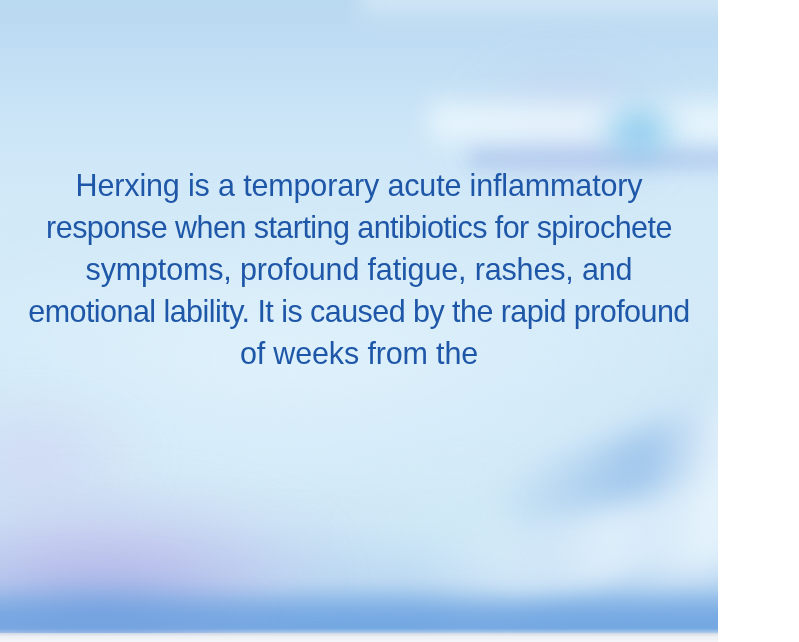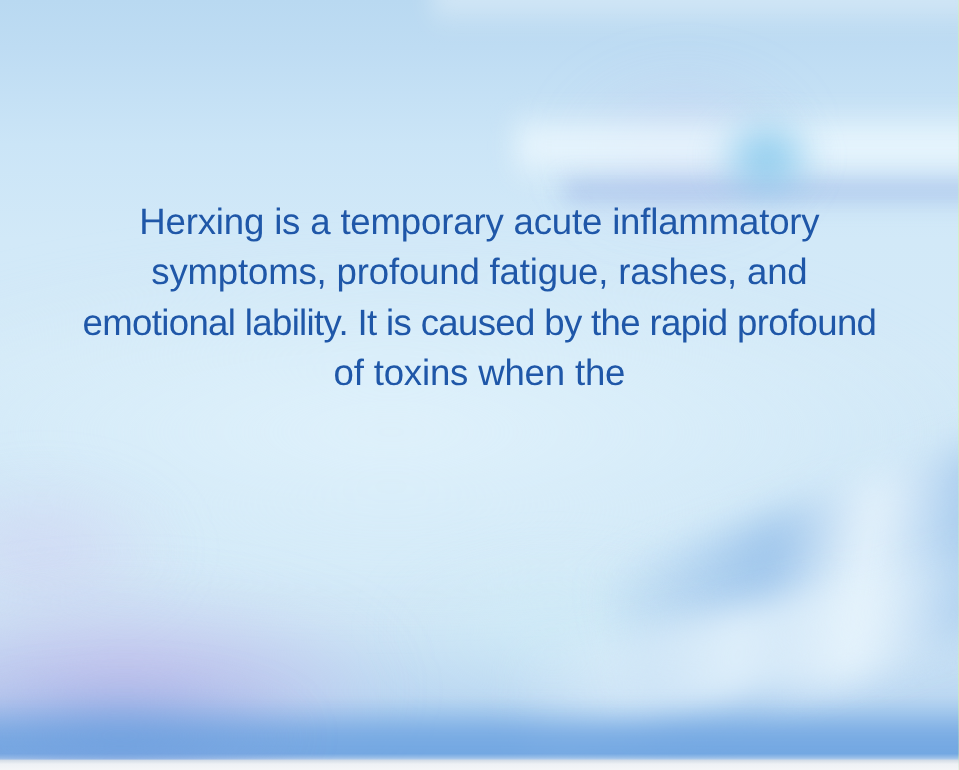--- a/index.html
+++ b/index.html
@@ -7,24 +7,24 @@
     margin: 0;
     padding: 0;
     background: #ffffff;
   }
   body {
     font-family: "Liberation Sans", sans-serif;
   }
 
   .canvas {
     position: relative;
-    width: 799px;
+    width: 718px;
     height: 642px;
     overflow: hidden;
-    background: #bef264;
+    background: #fde047;
     isolation: isolate;
   }
 
   
   .bg-layer {
     position: absolute;
     inset: 0;
     pointer-events: none;
   }
 
@@ -286,18 +286,19 @@
   <div class="bg-lavender2"></div>
   <div class="bg-lavender"></div>
   <div class="bg-swoosh"></div>
   <div class="bg-swoosh2"></div>
   <div class="bg-bottomband"></div>
   <div class="bg-bottomleft"></div>
   <div class="bg-bottomstrip"></div>
 
   <div class="quote">
     <span class="line">Herxing is a temporary acute inflammatory</span>
+    <span class="line line-wide">response when starting antibiotics for spirochete</span>
     <span class="line">symptoms, profound fatigue, rashes, and</span>
     <span class="line line-wide">emotional lability. It is caused by the rapid profound</span>
-    <span class="line">of toxins when the</span>
+    <span class="line">of weeks from the</span>
   </div>
 
 </div>
 
 </body></html>

